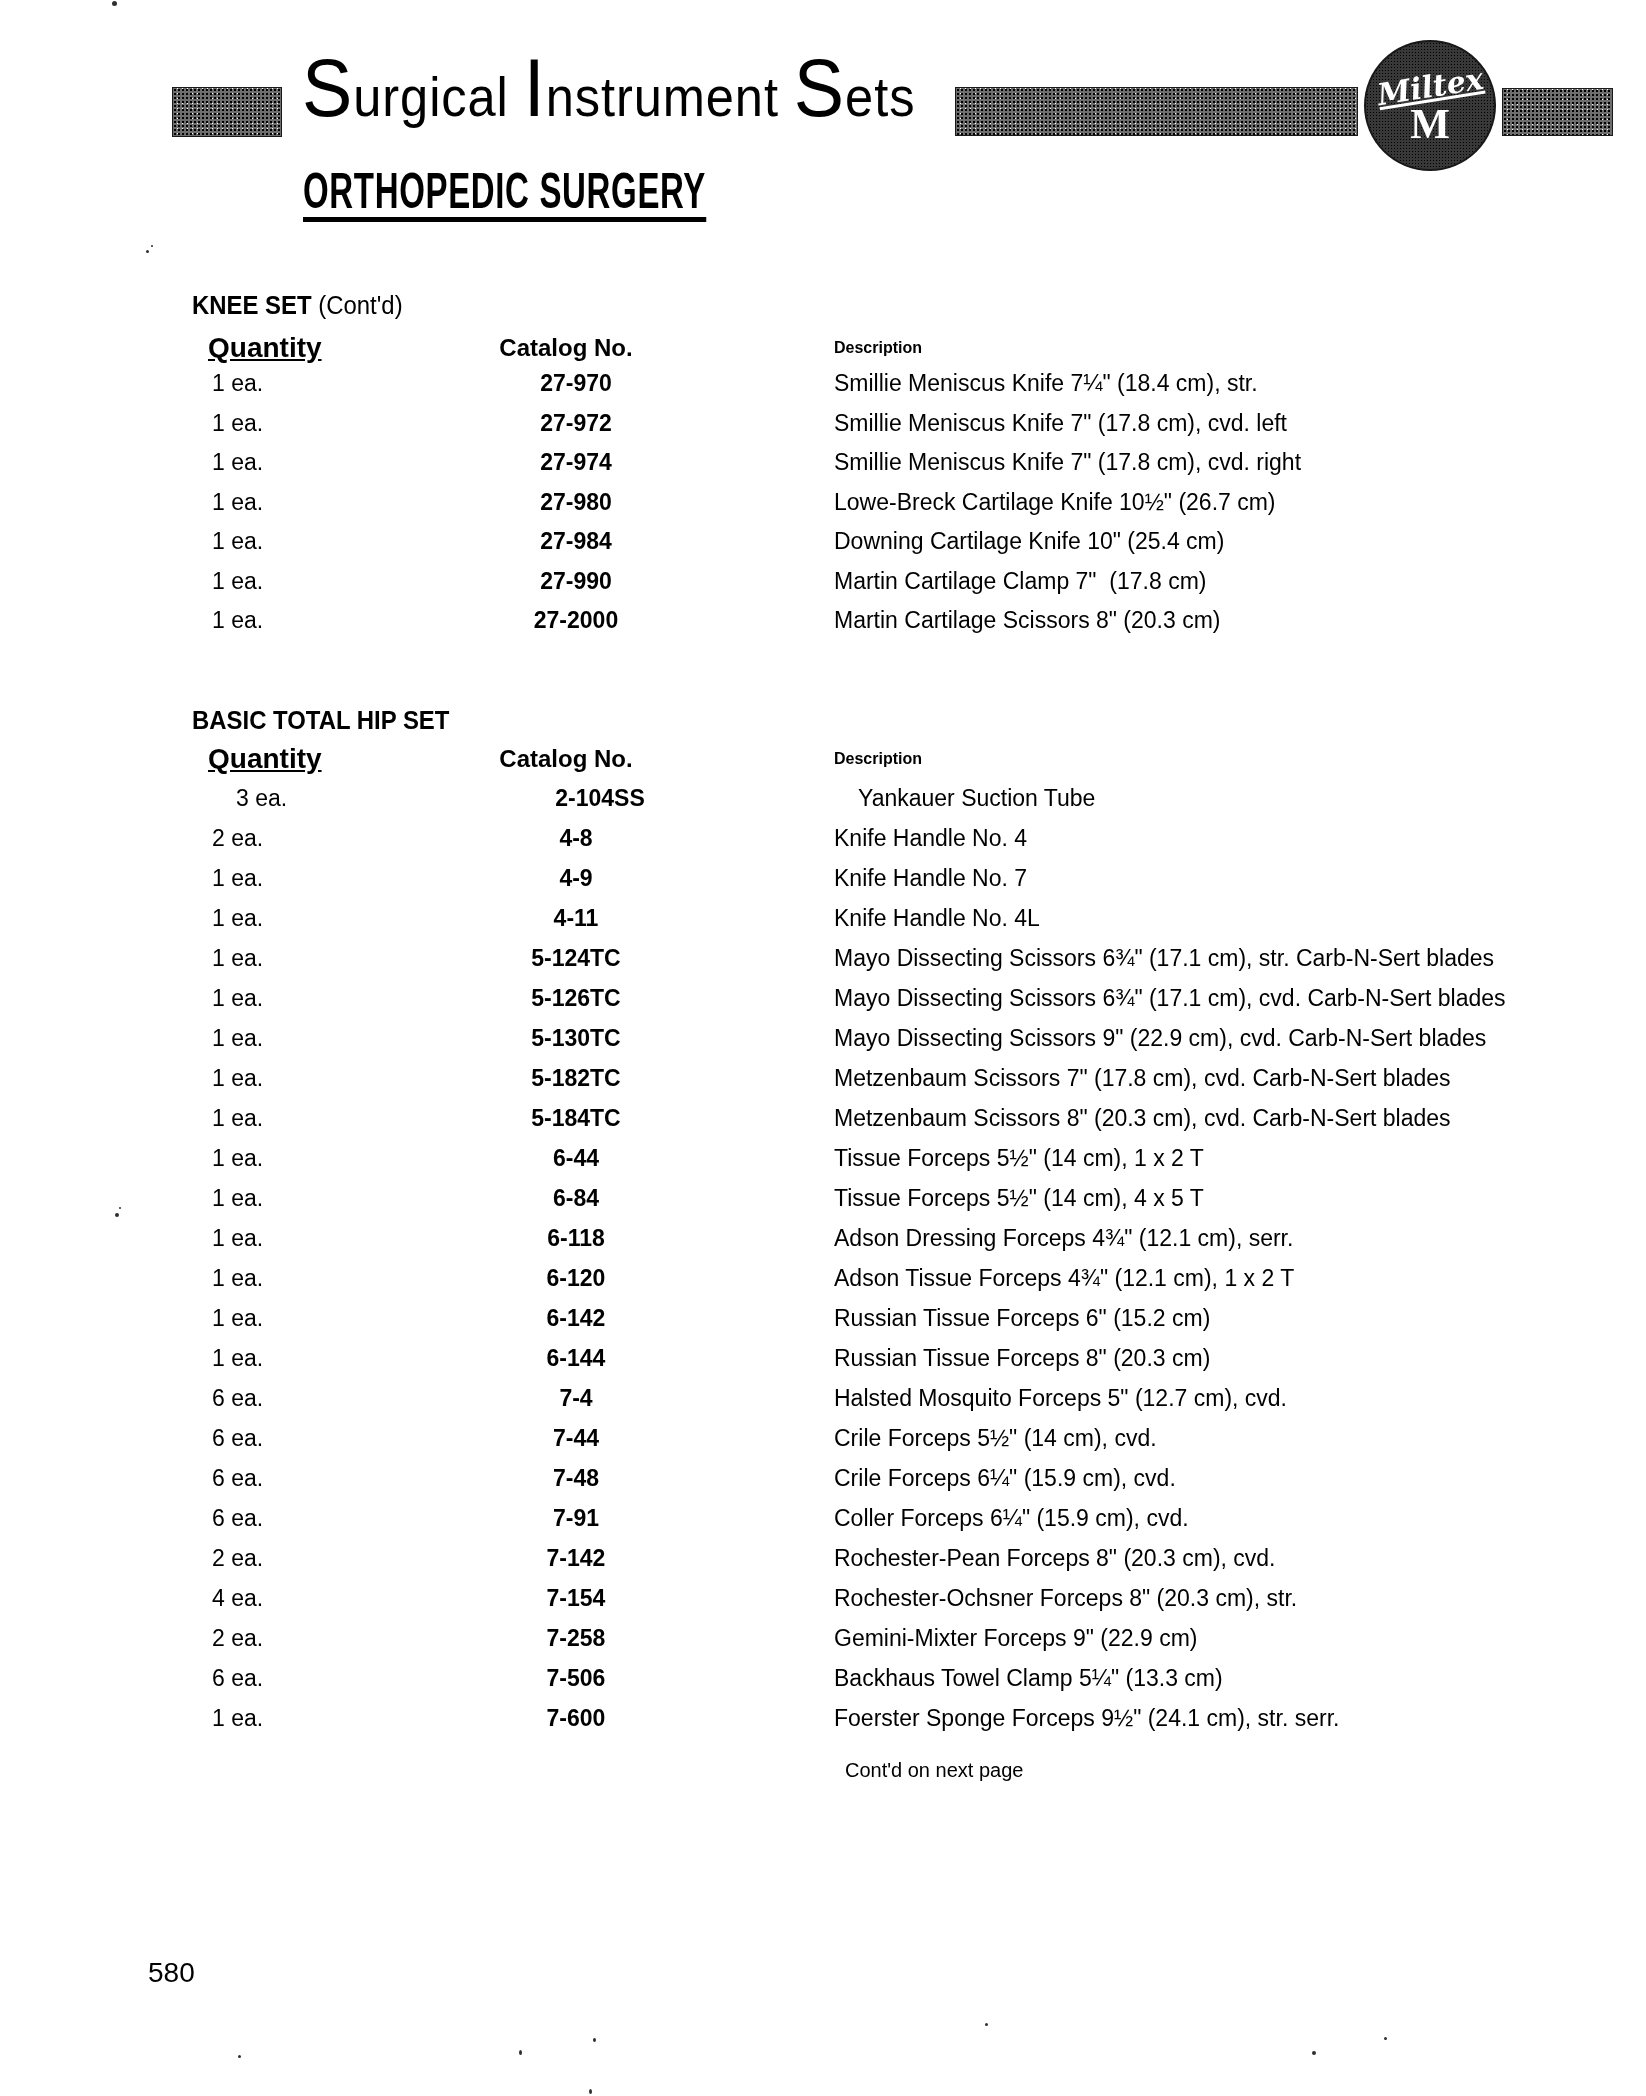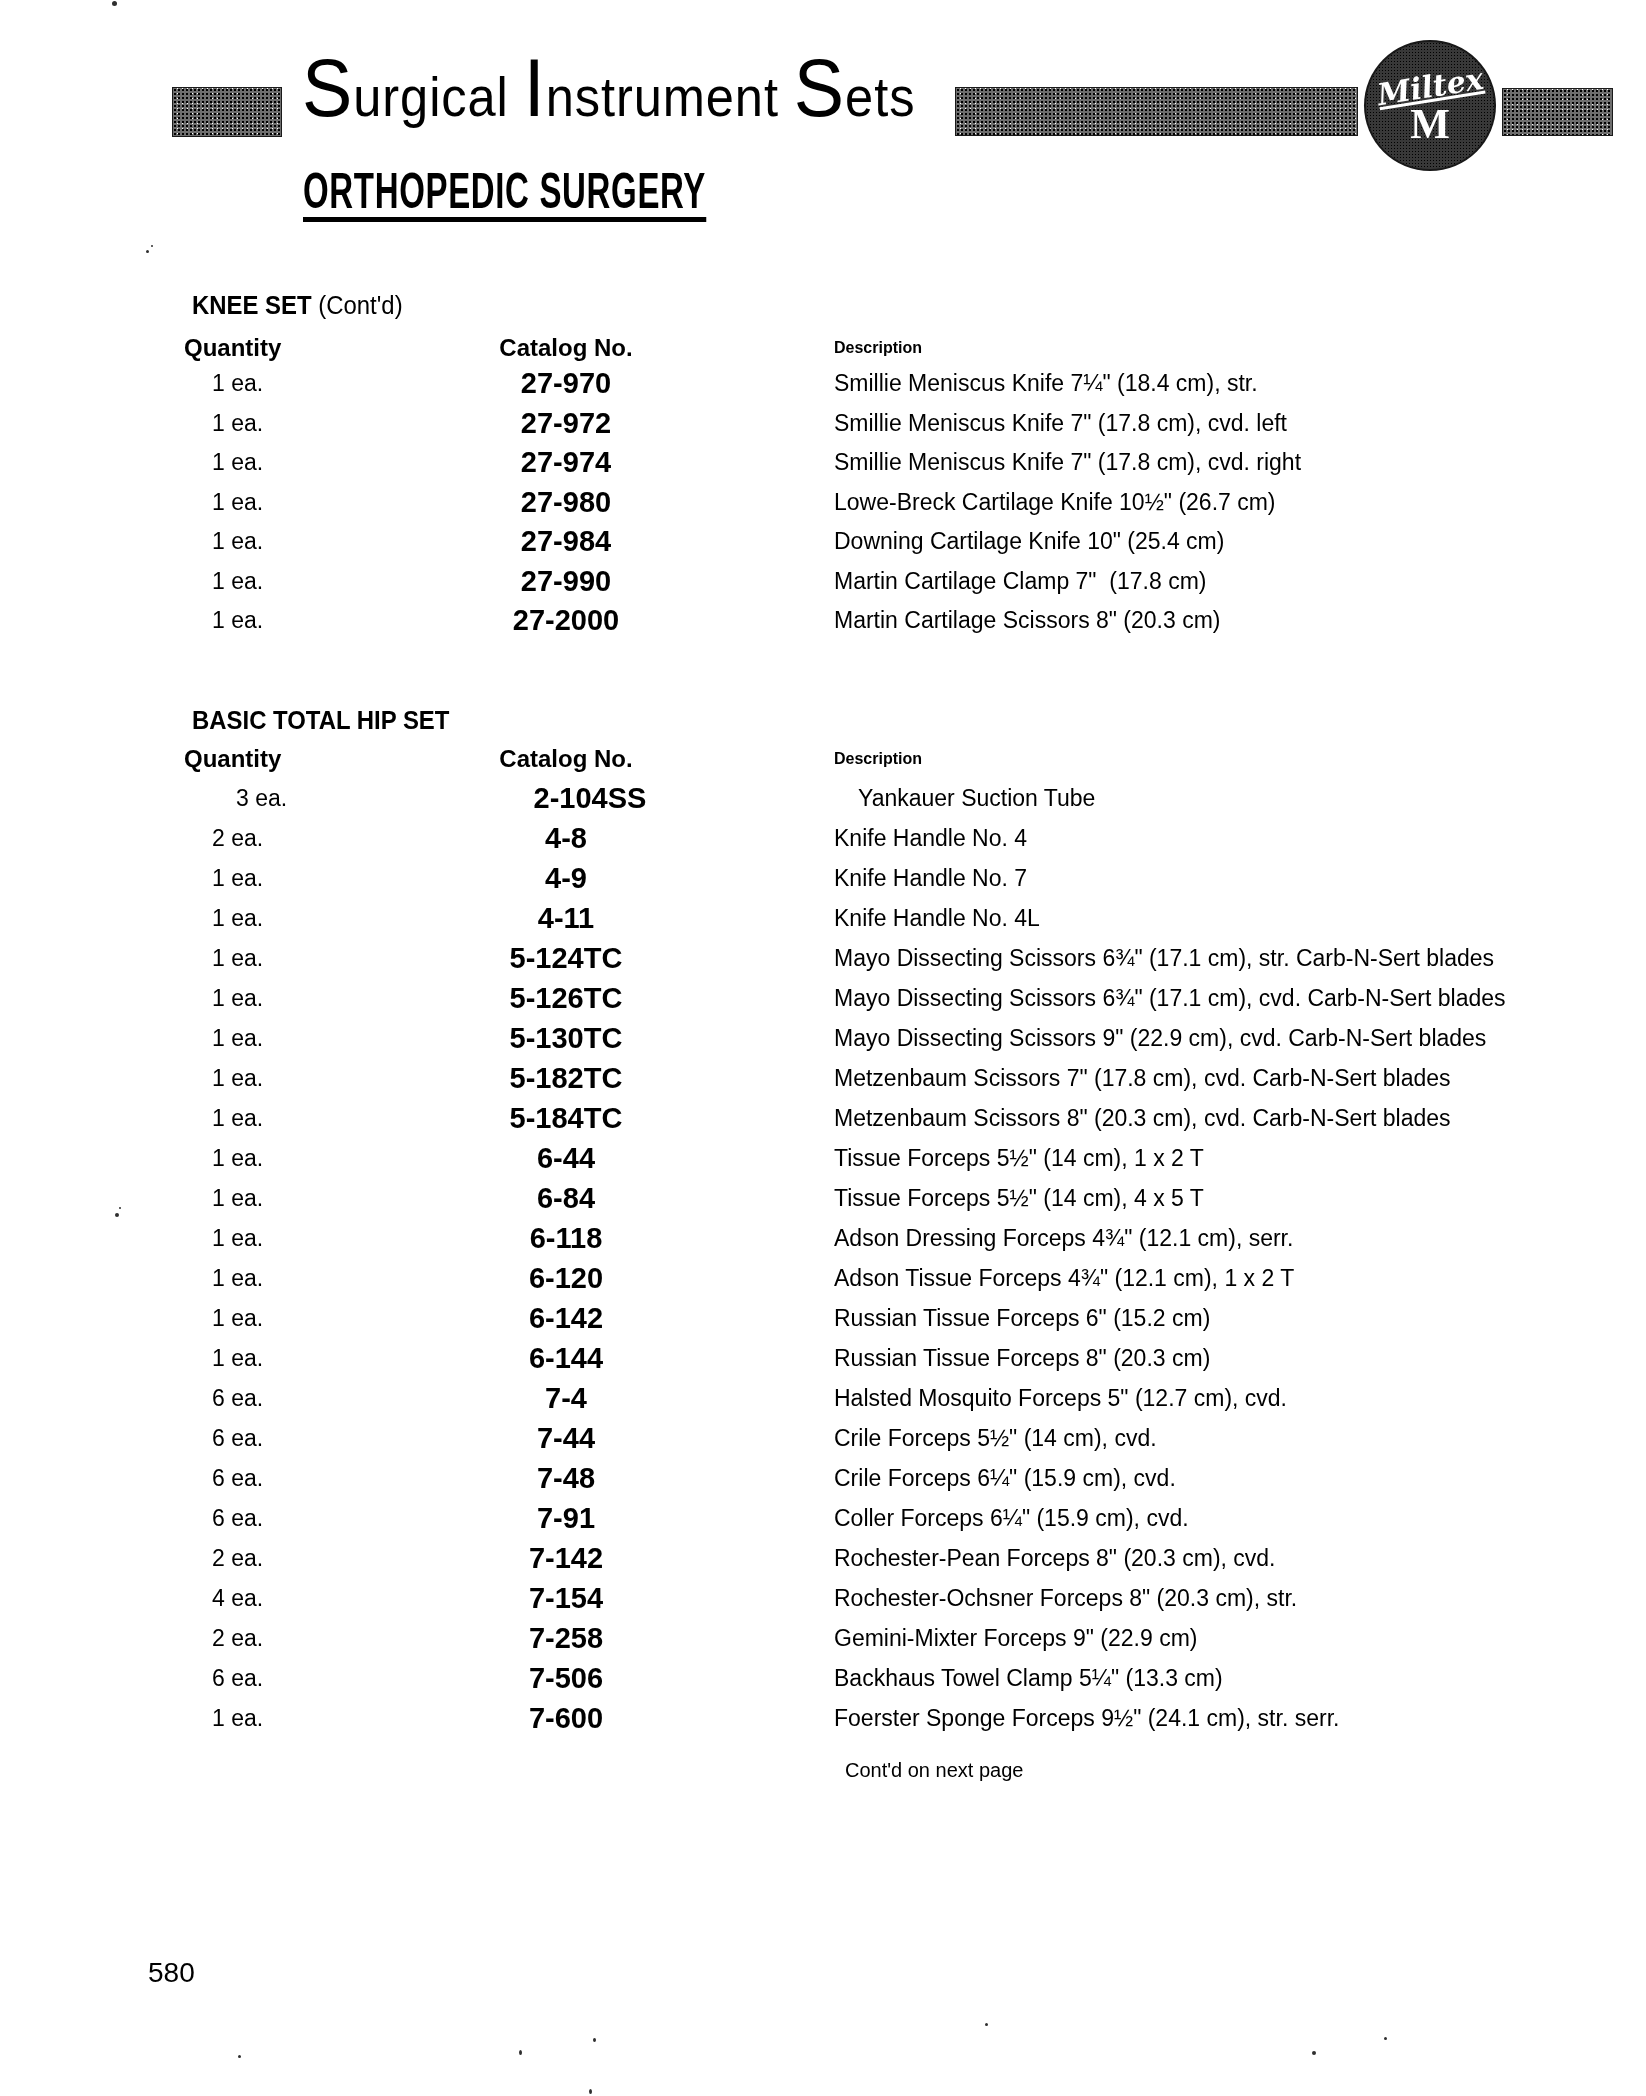--- a/index.html
+++ b/index.html
@@ -62,25 +62,25 @@
   .tbl-title{
     position:absolute;left:192px;height:30px;line-height:30px;
     font-size:26px;white-space:pre;
     transform:scaleX(.92);transform-origin:left top;
   }
   .tbl-title .main{font-weight:bold;}
   .tbl-title .suffix{font-weight:normal;}
 
   .thead,.trow{position:absolute;left:0;width:1646px;height:30px;}
   .cell{position:absolute;height:30px;line-height:30px;white-space:pre;}
-  .c-qty-h{left:184px;font-size:24px;font-weight:bold;}
+  .c-qty-h{left:208px;font-size:28px;font-weight:bold;text-decoration:underline;}
   .c-cat-h{left:446px;width:240px;text-align:center;font-size:24px;font-weight:bold;}
   .c-desc-h{left:834px;font-size:16px;font-weight:bold;}
   .c-qty{left:212px;font-size:23px;}
-  .c-cat{left:446px;width:240px;text-align:center;font-size:29px;font-weight:bold;}
+  .c-cat{left:456px;width:240px;text-align:center;font-size:23px;font-weight:bold;}
   .c-desc{left:834px;font-size:23px;}
 
   .contd{position:absolute;left:834px;top:1757px;font-size:20px;height:26px;line-height:26px;margin-left:11px;}
   .pagenum{position:absolute;left:148px;top:1957px;font-size:28px;}
 
   .speck{position:absolute;background:#2f2f2f;border-radius:50%;}
 </style>
 </head>
 <body>
 

